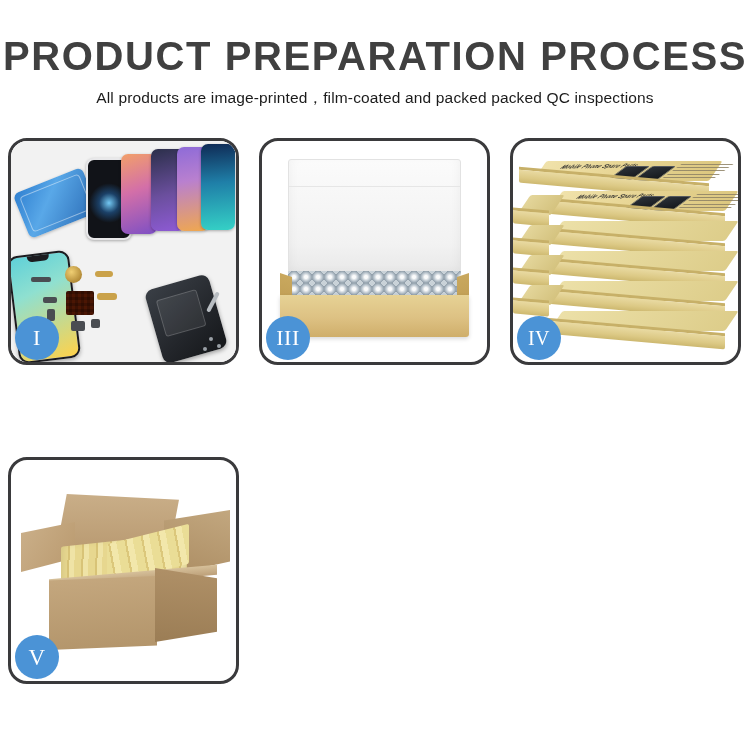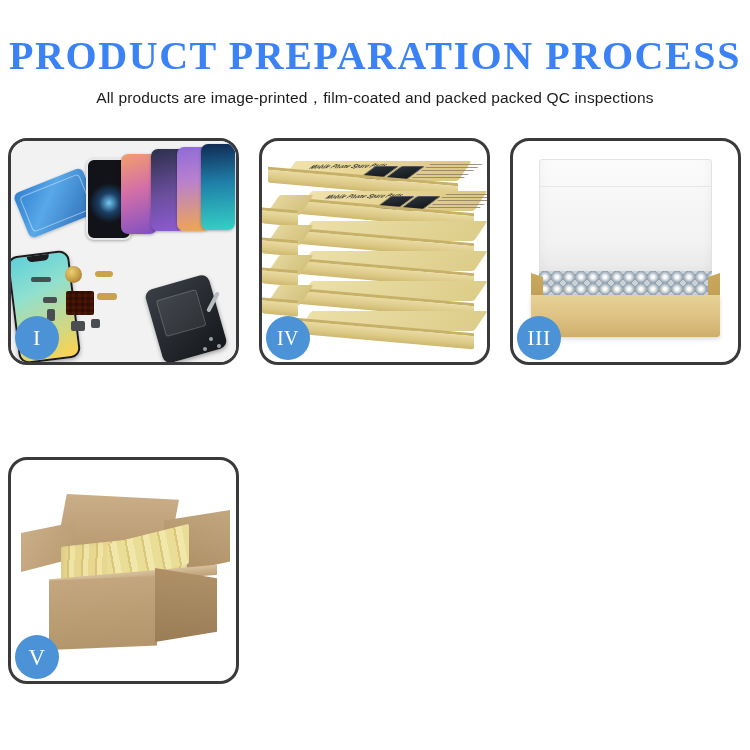--- a/index.html
+++ b/index.html
@@ -6,23 +6,23 @@
   body{
     width:750px;height:750px;background:#ffffff;
     font-family:"Liberation Sans","DejaVu Sans",sans-serif;
     overflow:hidden;position:relative;
   }
   .page{width:750px;height:750px;position:relative;}
 
   
   .header{text-align:center;padding-top:34px;}
   .title{
-    font-size:40px;line-height:44px;font-weight:600;color:#3b82f6;
+    font-size:40px;line-height:44px;font-weight:600;color:#404040;
     letter-spacing:1.6px;white-space:nowrap;
-    font-family:Liberation Serif, serif;
+    font-family:Liberation Sans, sans-serif;
   }
   .subtitle{
     margin-top:10px;font-size:15.5px;line-height:20px;color:#1b1b1b;
     letter-spacing:.15px;white-space:nowrap;font-weight:400;
   }
 
   
   .grid{
     position:absolute;left:8px;top:138px;
     width:734px;
@@ -364,110 +364,110 @@
         </div>
       </div>
       <div class="badge">
         <span>I</span>
       </div>
     </div>
 
 
     <div class="panel">
       <div class="clip">
-        <div class="stack">
-
-          <div class="kbox" style="top:6px;">
-            <div class="top">
-              <div class="klabel">Mobile Phone Spare Parts</div>
-              <div class="kscreen" style="left:78px;"></div>
-              <div class="kscreen" style="left:104px;"></div>
-              <div class="klines" style="left:132px;"></div>
-            </div>
-            <div class="edge"></div>
-            <div class="face"></div>
-          </div>
-
-          <div class="kbox" style="top:36px;left:22px;">
-            <div class="top">
-              <div class="klabel">Mobile Phone Spare Parts</div>
-              <div class="kscreen" style="left:78px;"></div>
-              <div class="kscreen" style="left:104px;"></div>
-              <div class="klines" style="left:132px;"></div>
-            </div>
-            <div class="edge"></div>
-            <div class="face"></div>
-          </div>
-
-          <div class="kbox" style="top:66px;left:22px;">
-            <div class="top" style="background:linear-gradient(100deg,#ece0a8,#ddcd8a);"></div>
-            <div class="edge"></div>
-            <div class="face"></div>
-          </div>
-
-          <div class="kbox" style="top:96px;left:22px;">
-            <div class="top" style="background:linear-gradient(100deg,#ece0a8,#ddcd8a);"></div>
-            <div class="edge"></div>
-            <div class="face"></div>
-          </div>
-
-          <div class="kbox" style="top:126px;left:22px;">
-            <div class="top" style="background:linear-gradient(100deg,#ece0a8,#ddcd8a);"></div>
-            <div class="edge"></div>
-            <div class="face"></div>
-          </div>
-
-          <div class="kbox" style="top:156px;left:22px;">
-            <div class="top" style="background:linear-gradient(100deg,#ece0a8,#ddcd8a);"></div>
-            <div class="edge"></div>
-            <div class="face"></div>
-          </div>
-
-          <div class="kbox" style="top:40px;left:0px;width:40px;">
-            <div class="top" style="left:4px;width:34px;background:linear-gradient(100deg,#e4d69b,#d4c27e);"></div>
-            <div class="edge" style="width:36px;"></div>
-            <div class="face" style="width:36px;"></div>
-          </div>
-          <div class="kbox" style="top:70px;left:0px;width:40px;">
-            <div class="top" style="left:4px;width:34px;background:linear-gradient(100deg,#e4d69b,#d4c27e);"></div>
-            <div class="edge" style="width:36px;"></div>
-            <div class="face" style="width:36px;"></div>
-          </div>
-          <div class="kbox" style="top:100px;left:0px;width:40px;">
-            <div class="top" style="left:4px;width:34px;background:linear-gradient(100deg,#e4d69b,#d4c27e);"></div>
-            <div class="edge" style="width:36px;"></div>
-            <div class="face" style="width:36px;"></div>
-          </div>
-          <div class="kbox" style="top:130px;left:0px;width:40px;">
-            <div class="top" style="left:4px;width:34px;background:linear-gradient(100deg,#e4d69b,#d4c27e);"></div>
-            <div class="edge" style="width:36px;"></div>
-            <div class="face" style="width:36px;"></div>
-          </div>
-
-        </div>
-      </div>
-      <div class="badge b4">
-        <span>IV</span>
-      </div>
-    </div>
-
-    <div class="panel">
-      <div class="clip">
         <div class="box3">
           <div class="lid">
               <div class="fold"></div>
             </div>
           <div class="inner"></div>
           <div class="side-l"></div>
           <div class="side-r"></div>
           <div class="front"></div>
         </div>
       </div>
       <div class="badge">
         <span>III</span>
+      </div>
+    </div>
+
+    <div class="panel">
+      <div class="clip">
+        <div class="stack">
+
+          <div class="kbox" style="top:6px;">
+            <div class="top">
+              <div class="klabel">Mobile Phone Spare Parts</div>
+              <div class="kscreen" style="left:78px;"></div>
+              <div class="kscreen" style="left:104px;"></div>
+              <div class="klines" style="left:132px;"></div>
+            </div>
+            <div class="edge"></div>
+            <div class="face"></div>
+          </div>
+
+          <div class="kbox" style="top:36px;left:22px;">
+            <div class="top">
+              <div class="klabel">Mobile Phone Spare Parts</div>
+              <div class="kscreen" style="left:78px;"></div>
+              <div class="kscreen" style="left:104px;"></div>
+              <div class="klines" style="left:132px;"></div>
+            </div>
+            <div class="edge"></div>
+            <div class="face"></div>
+          </div>
+
+          <div class="kbox" style="top:66px;left:22px;">
+            <div class="top" style="background:linear-gradient(100deg,#ece0a8,#ddcd8a);"></div>
+            <div class="edge"></div>
+            <div class="face"></div>
+          </div>
+
+          <div class="kbox" style="top:96px;left:22px;">
+            <div class="top" style="background:linear-gradient(100deg,#ece0a8,#ddcd8a);"></div>
+            <div class="edge"></div>
+            <div class="face"></div>
+          </div>
+
+          <div class="kbox" style="top:126px;left:22px;">
+            <div class="top" style="background:linear-gradient(100deg,#ece0a8,#ddcd8a);"></div>
+            <div class="edge"></div>
+            <div class="face"></div>
+          </div>
+
+          <div class="kbox" style="top:156px;left:22px;">
+            <div class="top" style="background:linear-gradient(100deg,#ece0a8,#ddcd8a);"></div>
+            <div class="edge"></div>
+            <div class="face"></div>
+          </div>
+
+          <div class="kbox" style="top:40px;left:0px;width:40px;">
+            <div class="top" style="left:4px;width:34px;background:linear-gradient(100deg,#e4d69b,#d4c27e);"></div>
+            <div class="edge" style="width:36px;"></div>
+            <div class="face" style="width:36px;"></div>
+          </div>
+          <div class="kbox" style="top:70px;left:0px;width:40px;">
+            <div class="top" style="left:4px;width:34px;background:linear-gradient(100deg,#e4d69b,#d4c27e);"></div>
+            <div class="edge" style="width:36px;"></div>
+            <div class="face" style="width:36px;"></div>
+          </div>
+          <div class="kbox" style="top:100px;left:0px;width:40px;">
+            <div class="top" style="left:4px;width:34px;background:linear-gradient(100deg,#e4d69b,#d4c27e);"></div>
+            <div class="edge" style="width:36px;"></div>
+            <div class="face" style="width:36px;"></div>
+          </div>
+          <div class="kbox" style="top:130px;left:0px;width:40px;">
+            <div class="top" style="left:4px;width:34px;background:linear-gradient(100deg,#e4d69b,#d4c27e);"></div>
+            <div class="edge" style="width:36px;"></div>
+            <div class="face" style="width:36px;"></div>
+          </div>
+
+        </div>
+      </div>
+      <div class="badge b4">
+        <span>IV</span>
       </div>
     </div>
 
     <div class="panel">
       <div class="clip">
         <div class="carton">
           <div class="flapBack"></div>
           <div class="flapL"></div>
           <div class="flapR"></div>
           <div class="contents"></div>

